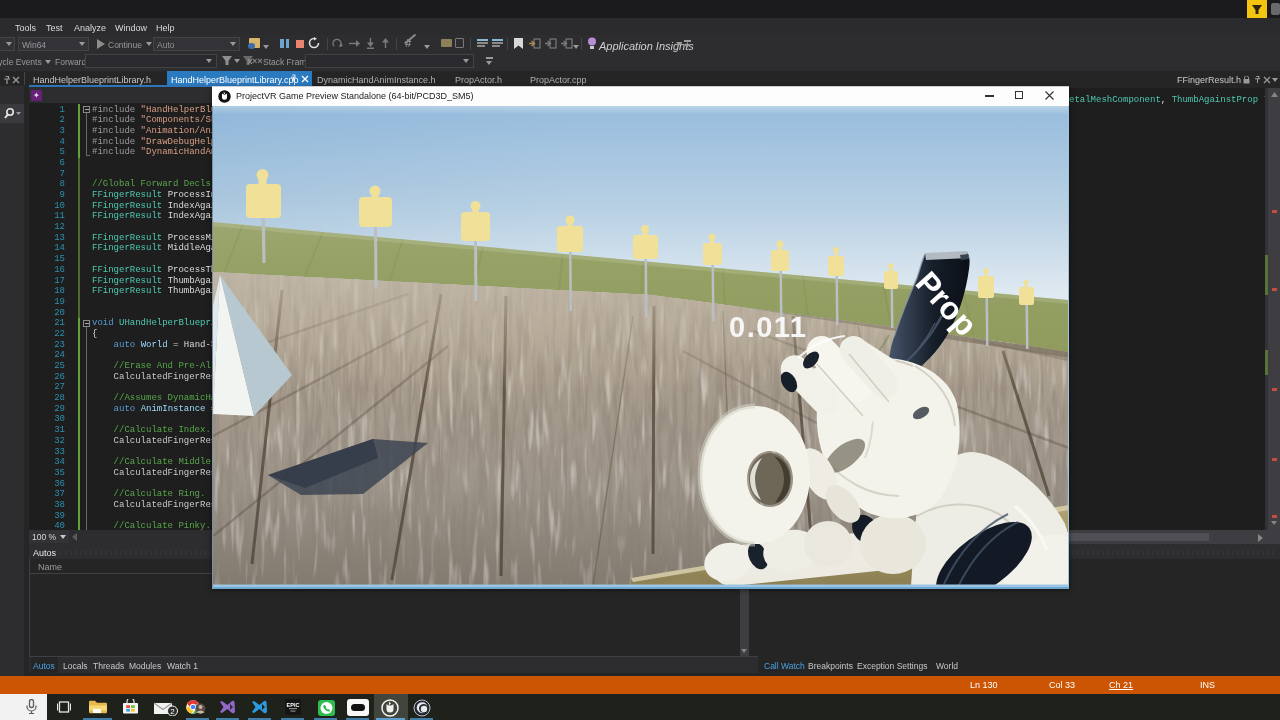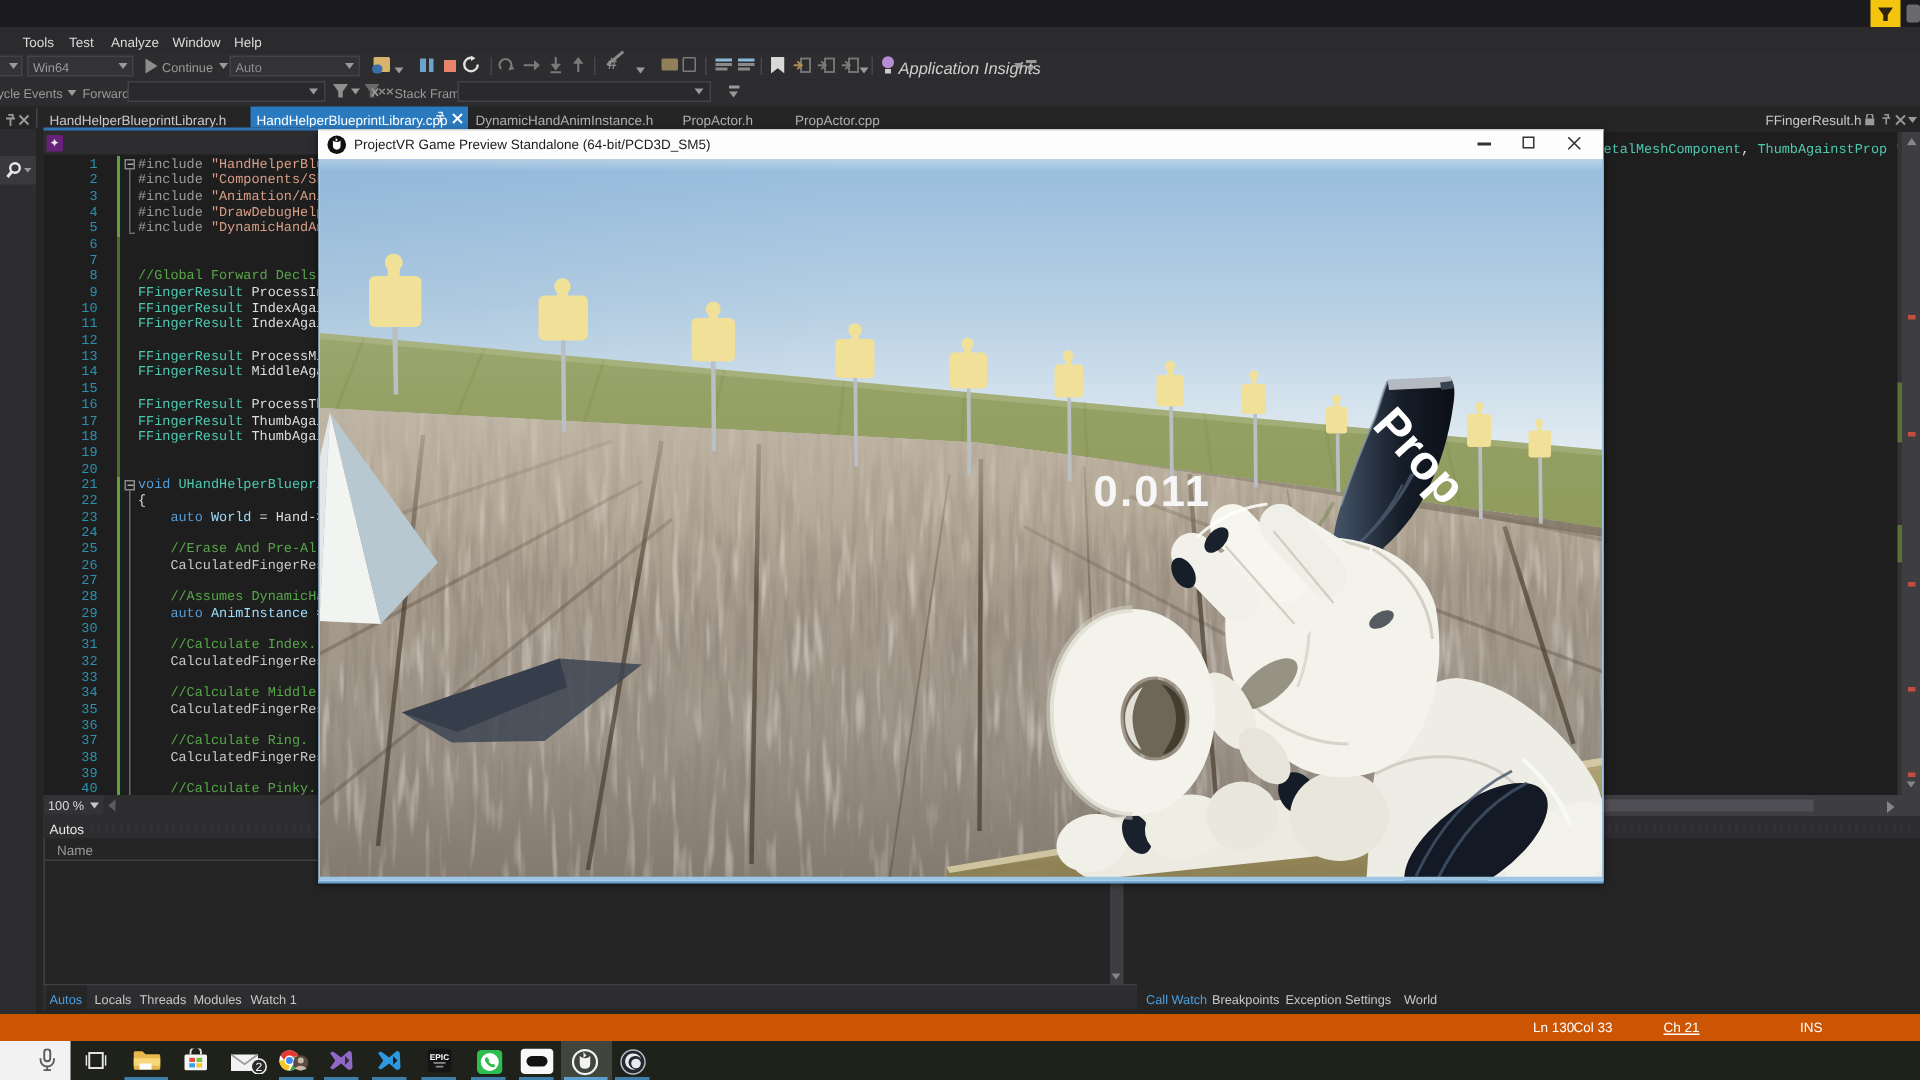--- a/index.html
+++ b/index.html
@@ -308,21 +308,21 @@
 <div class="abs" style="left:758px;top:544px;width:522px;height:129px;background:#252526;"></div>
 <div class="abs" style="left:758px;top:544px;width:522px;height:15px;background:#2d2d30;"></div>
 <div class="abs" style="left:762px;top:550px;width:515px;height:5px;background:repeating-linear-gradient(90deg,#3c3c40 0 2px,#2d2d30 2px 5px);opacity:.35;"></div>
 <div class="abs" style="left:760px;top:657px;width:44px;height:16px;background:#252526;"></div>
 <div class="t" style="left:764px;top:660.5px;font-size:8.5px;color:#4ba0e0;">Call Watch</div>
 <div class="t" style="left:808px;top:660.5px;font-size:8.5px;color:#c8c8c8;">Breakpoints</div>
 <div class="t" style="left:857px;top:660.5px;font-size:8.5px;color:#c8c8c8;">Exception Settings</div>
 <div class="t" style="left:936px;top:660.5px;font-size:8.5px;color:#c8c8c8;">World</div>
 
 <div class="abs" style="left:0;top:676px;width:1280px;height:18px;background:#cc5504;"></div>
-<div class="t" style="left:1022px;top:680px;font-size:9px;color:#ffffff;text-align:right;">Ln 130</div>
+<div class="t" style="left:970px;top:680px;font-size:9px;color:#ffffff;text-align:right;">Ln 130</div>
 <div class="t" style="left:1049px;top:680px;font-size:9px;color:#ffffff;">Col 33</div>
 <div class="t" style="left:1109px;top:680px;font-size:9px;color:#ffffff;text-decoration:underline;">Ch 21</div>
 <div class="t" style="left:1200px;top:680px;font-size:9px;color:#ffffff;">INS</div>
 
 <div class="abs" style="left:1069px;top:88px;width:211px;height:442px;background:#1e1e1e;overflow:hidden;">
 <div class="t mono" style="left:0;top:7px;font-size:9px;"><span style="color:#4ec9b0">etalMeshComponent</span><span style="color:#dcdcdc">, </span><span style="color:#4ec9b0">ThumbAgainstProp</span><span style="color:#dcdcdc"> * </span><span style="color:#9cdcfe">Object</span></div>
 </div>
 
 <div class="abs" style="left:1268px;top:88px;width:12px;height:442px;background:#3e3e42;"></div>
 <div class="abs" style="left:1265px;top:88px;width:3px;height:442px;background:#333337;"></div>

